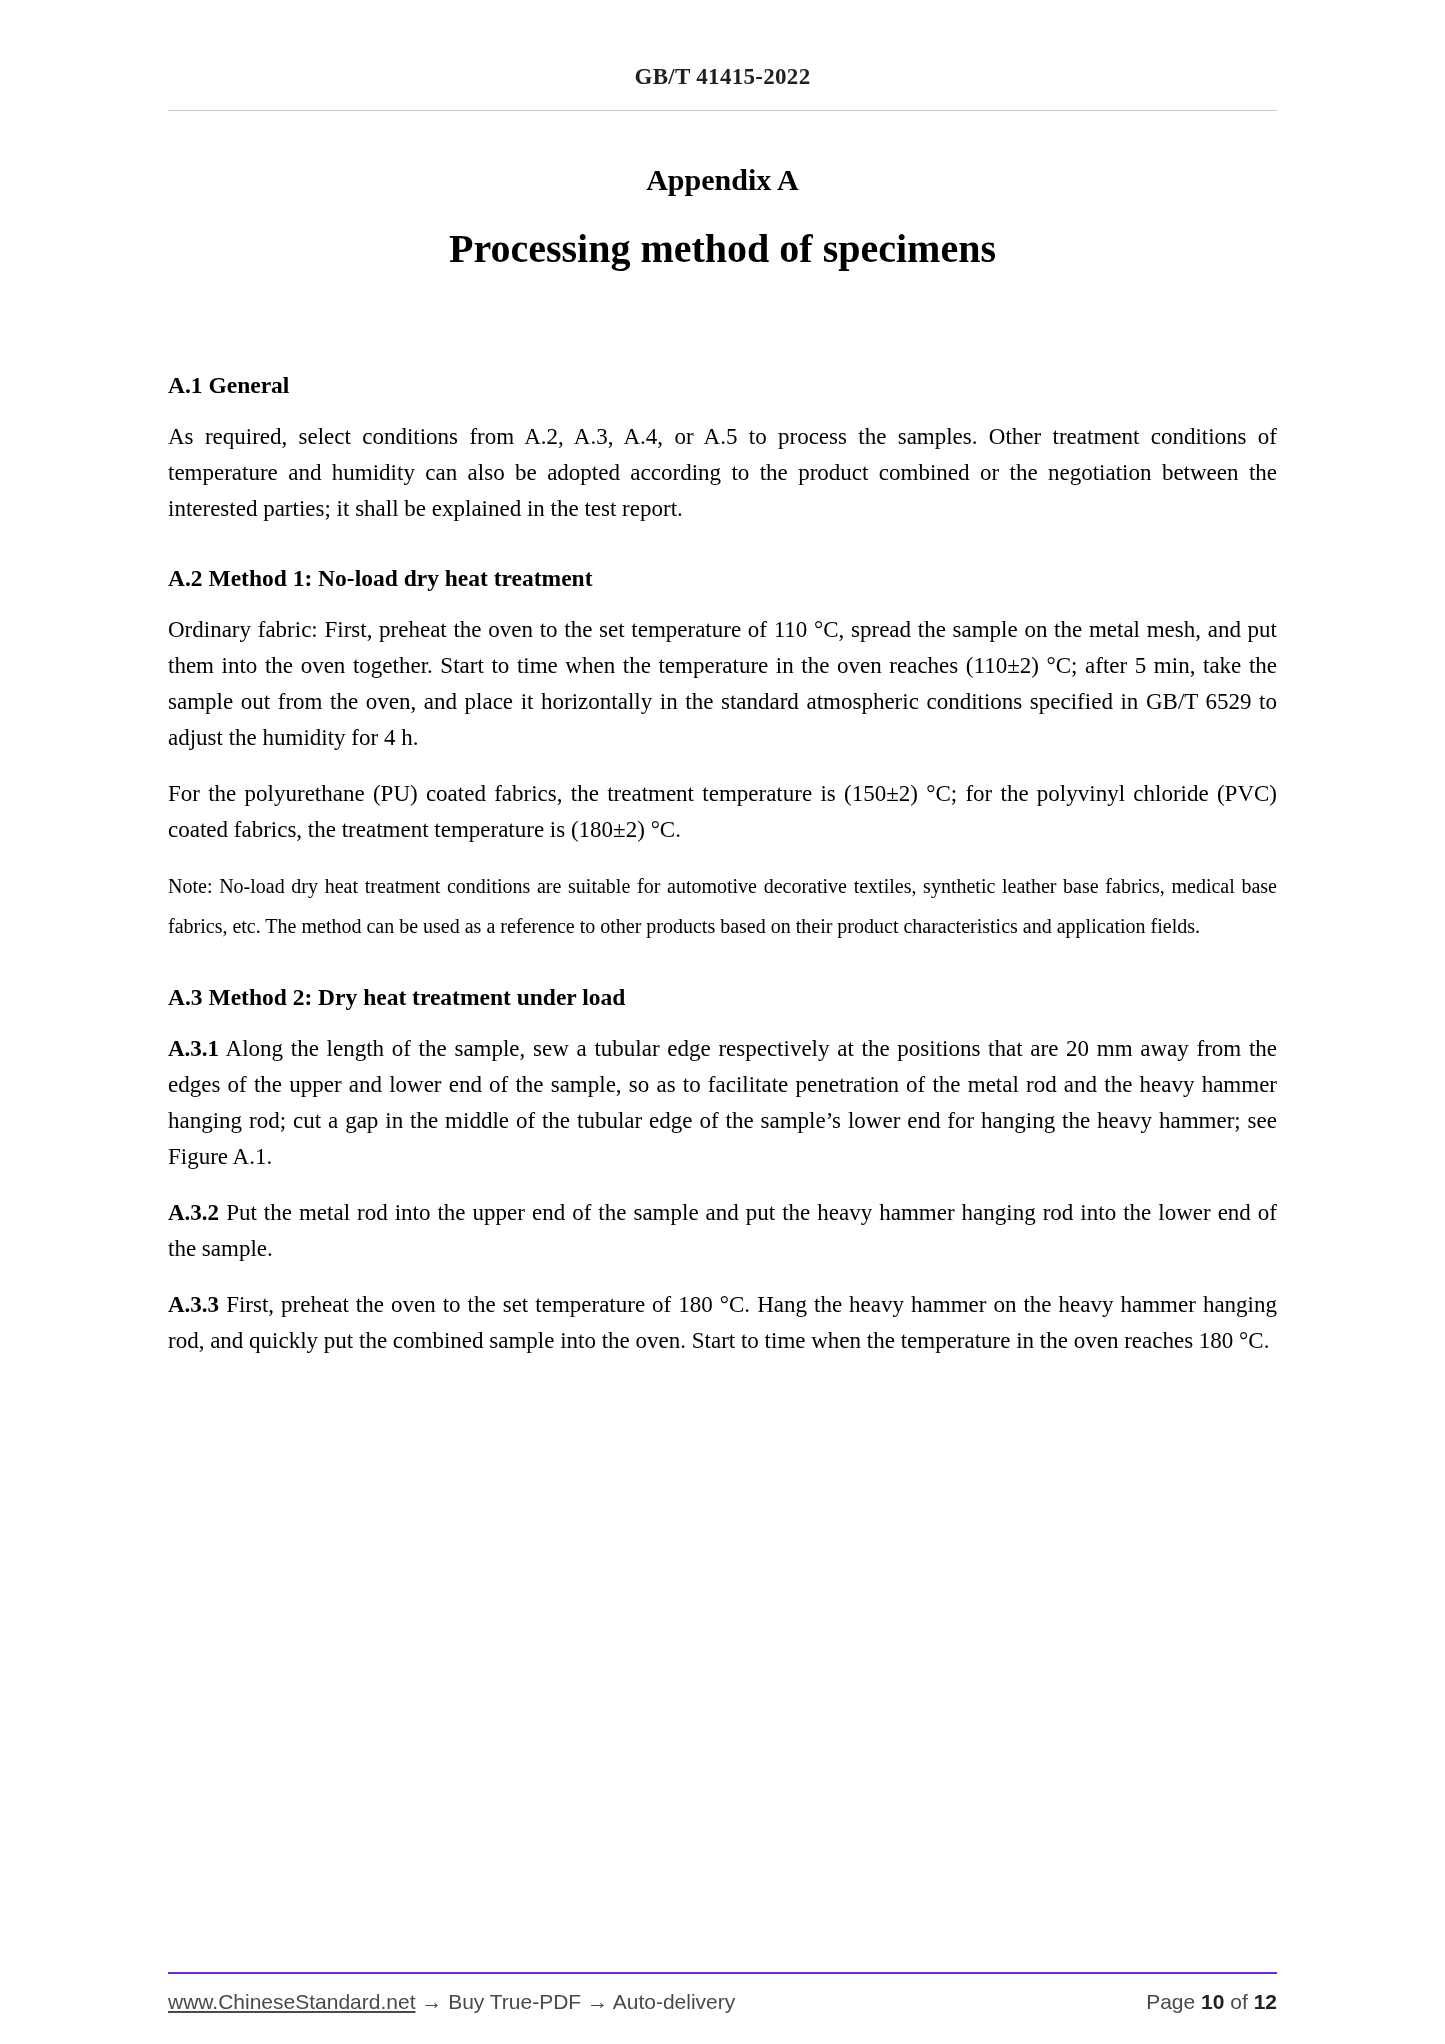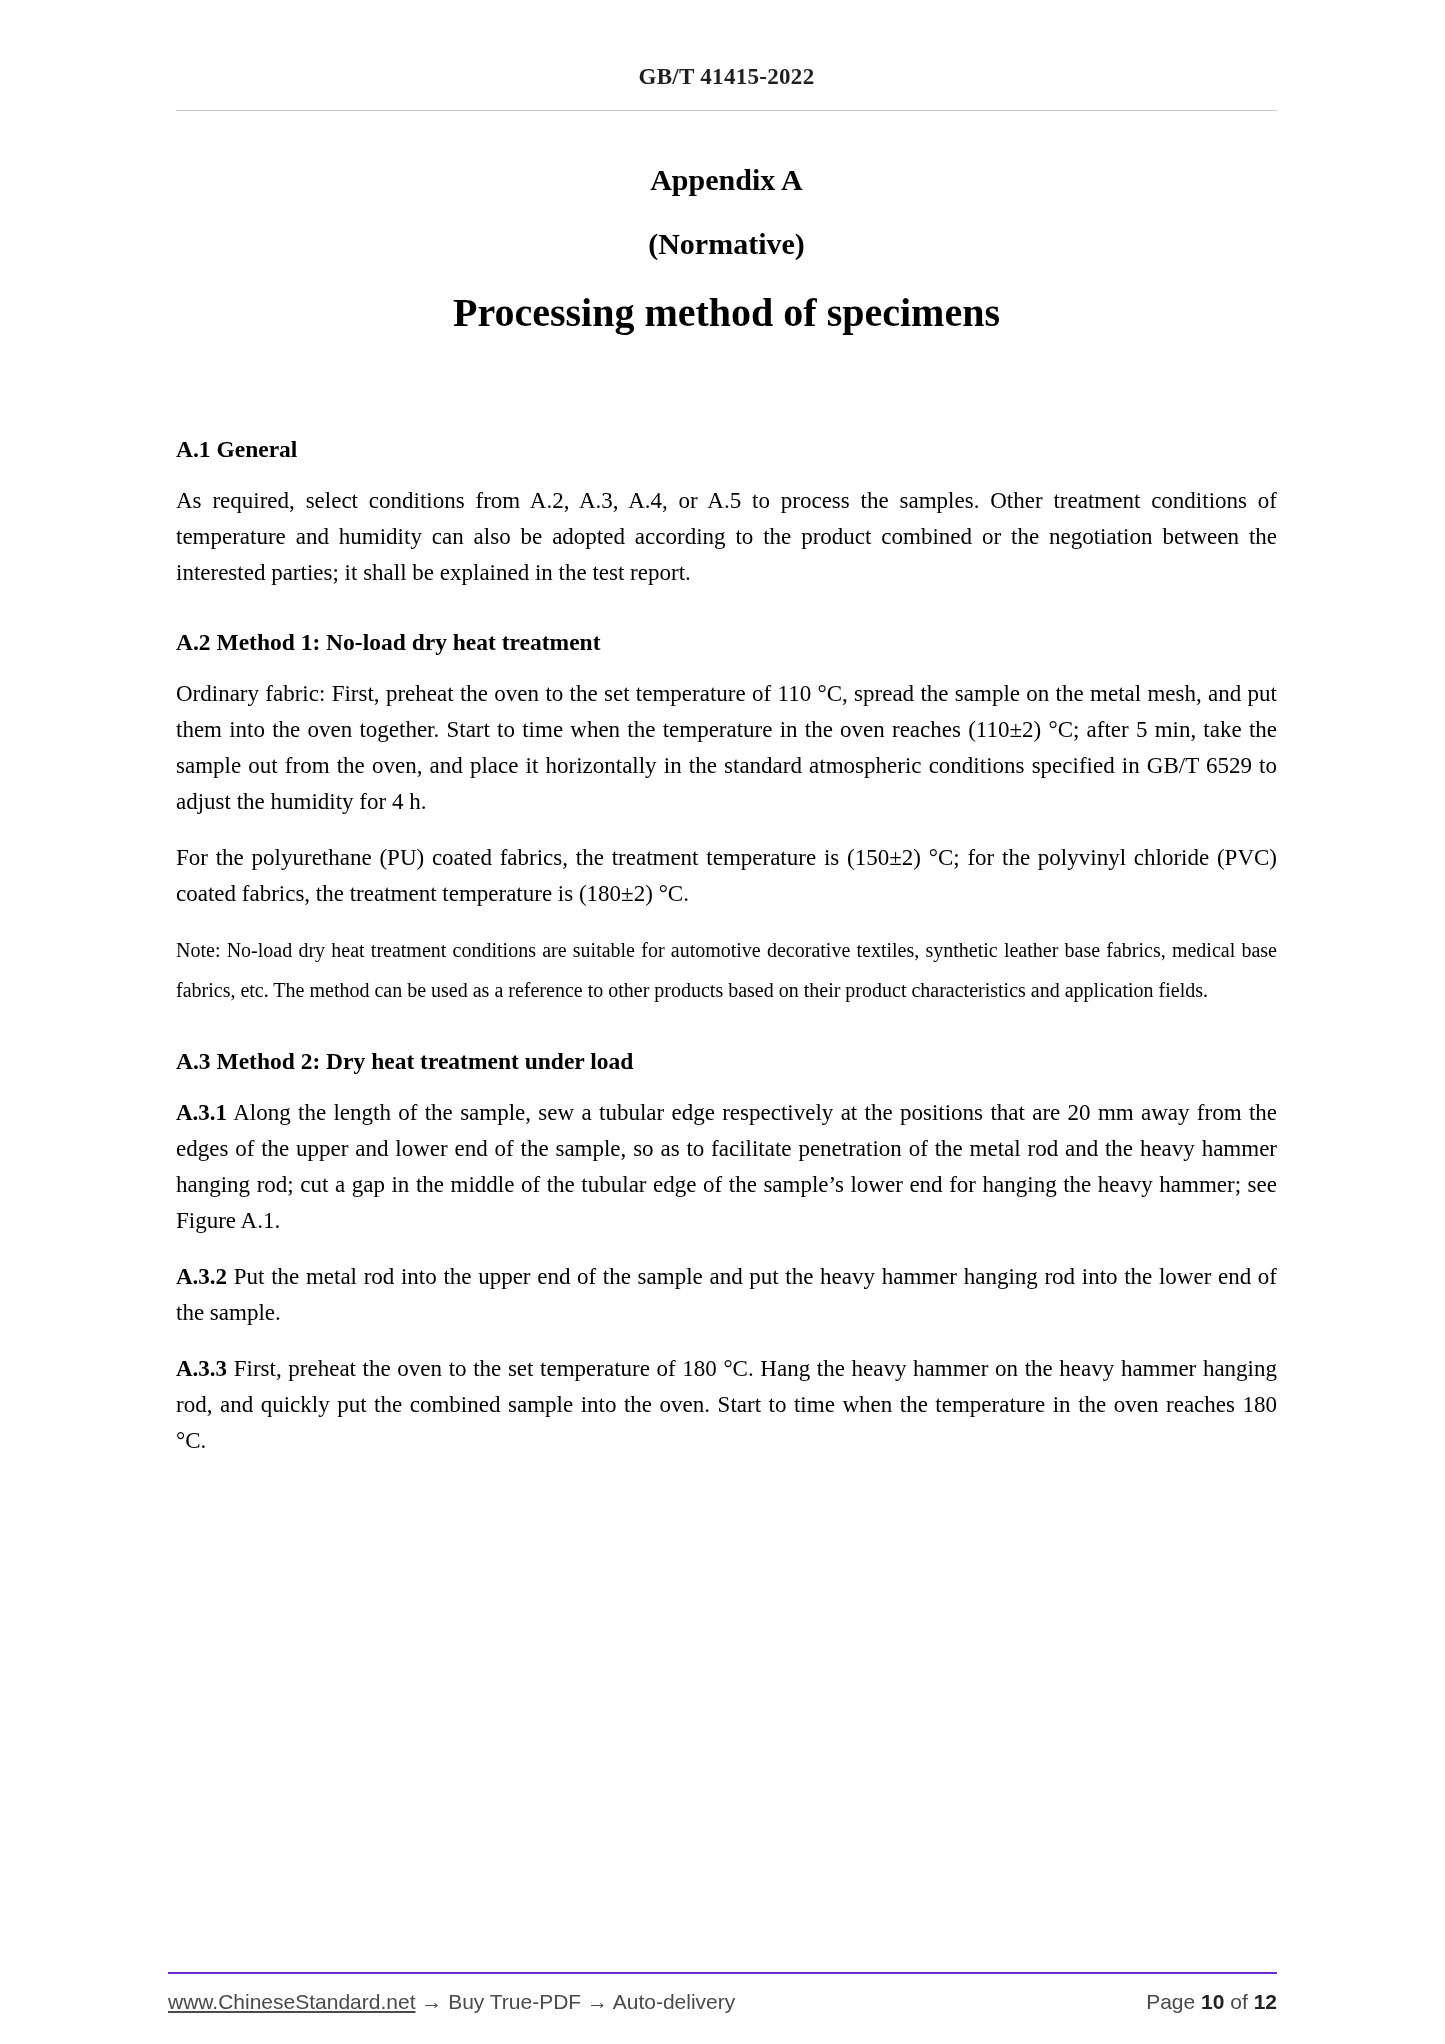--- a/index.html
+++ b/index.html
@@ -11,21 +11,20 @@
     width: 1445px;
     height: 2044px;
     position: relative;
     font-family: "Liberation Serif", "DejaVu Serif", serif;
     color: #000000;
     overflow: hidden;
   }
   .page {
     padding: 0 168px;
     box-sizing: border-box;
-    margin-left: 8px;
   }
   .doc-header {
     text-align: center;
     padding-top: 64px;
     font-size: 23px;
     font-weight: bold;
     color: #1f1f1f;
     letter-spacing: 0.3px;
   }
   .header-rule {
@@ -102,21 +101,20 @@
 </style>
 </head>
 <body>
 
 <div class="page">
 
   <div class="doc-header">GB/T 41415-2022</div>
   <hr class="header-rule">
 
   <div class="title-line-1">Appendix A</div>
-  <div class="title-line-2">(Normative)</div>
   <div class="title-line-3">Processing method of specimens</div>
 
   <div class="sec-heading first">A.1 General</div>
   <div class="para">As required, select conditions from A.2, A.3, A.4, or A.5 to process the samples. Other treatment conditions of temperature and humidity can also be adopted according to the product combined or the negotiation between the interested parties; it shall be explained in the test report.</div>
 
   <div class="sec-heading">A.2 Method 1: No-load dry heat treatment</div>
   <div class="para">Ordinary fabric: First, preheat the oven to the set temperature of 110 °C, spread the sample on the metal mesh, and put them into the oven together. Start to time when the temperature in the oven reaches (110±2) °C; after 5 min, take the sample out from the oven, and place it horizontally in the standard atmospheric conditions specified in GB/T 6529 to adjust the humidity for 4 h.</div>
   <div class="para">For the polyurethane (PU) coated fabrics, the treatment temperature is (150±2) °C; for the polyvinyl chloride (PVC) coated fabrics, the treatment temperature is (180±2) °C.</div>
   <div class="note">Note: No-load dry heat treatment conditions are suitable for automotive decorative textiles, synthetic leather base fabrics, medical base fabrics, etc. The method can be used as a reference to other products based on their product characteristics and application fields.</div>
 

